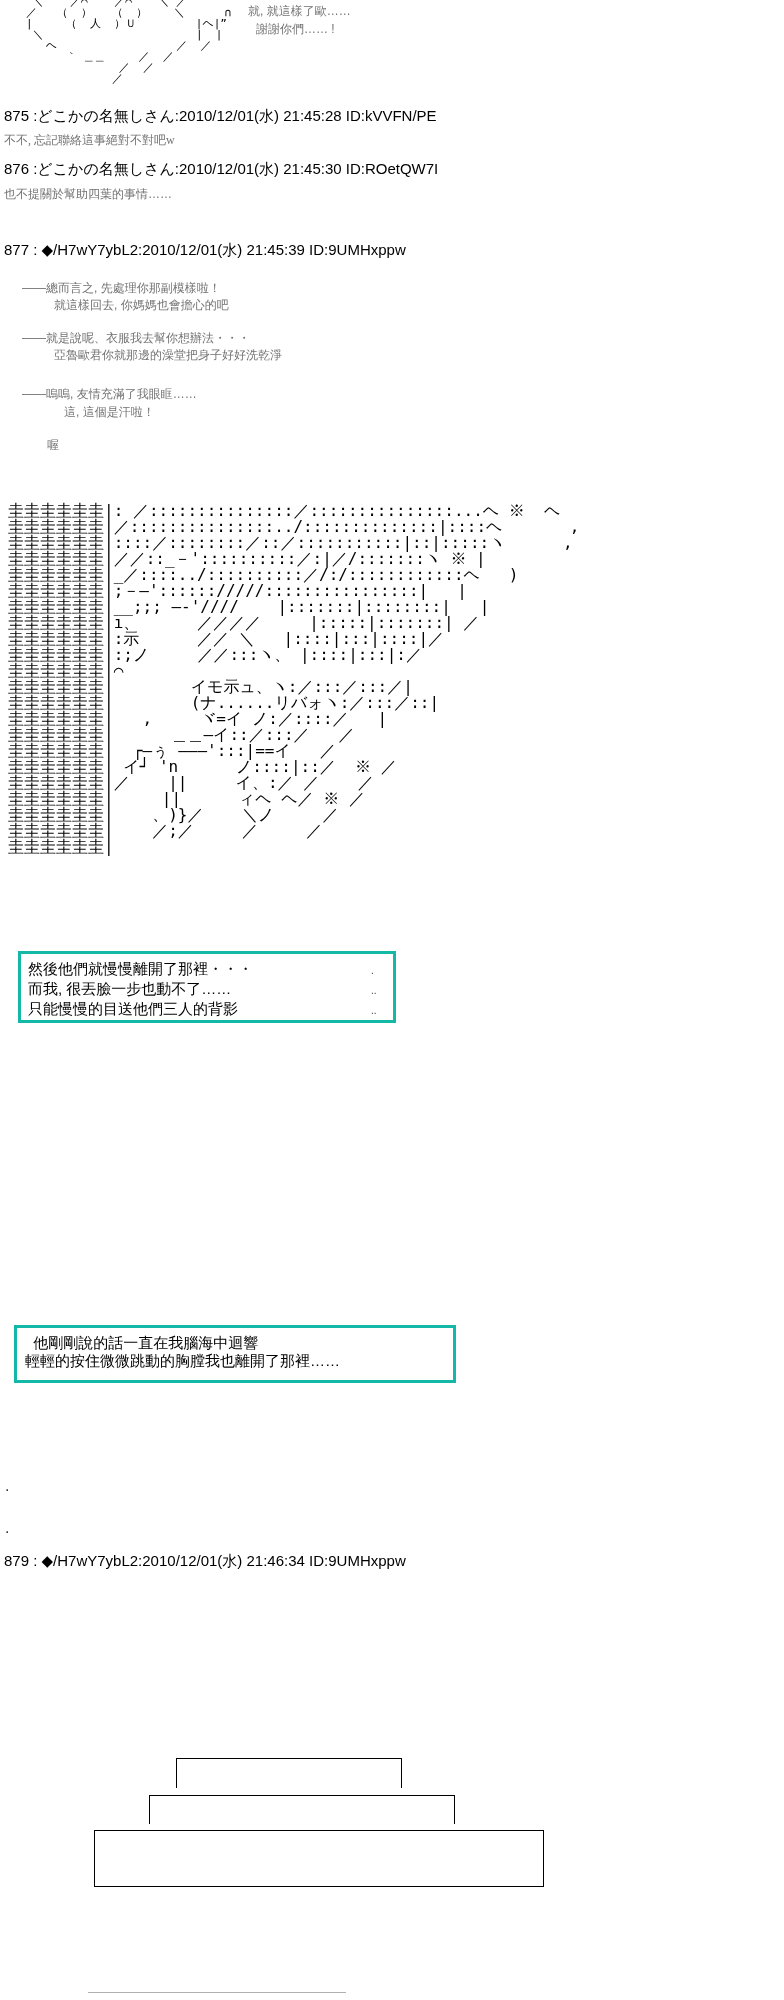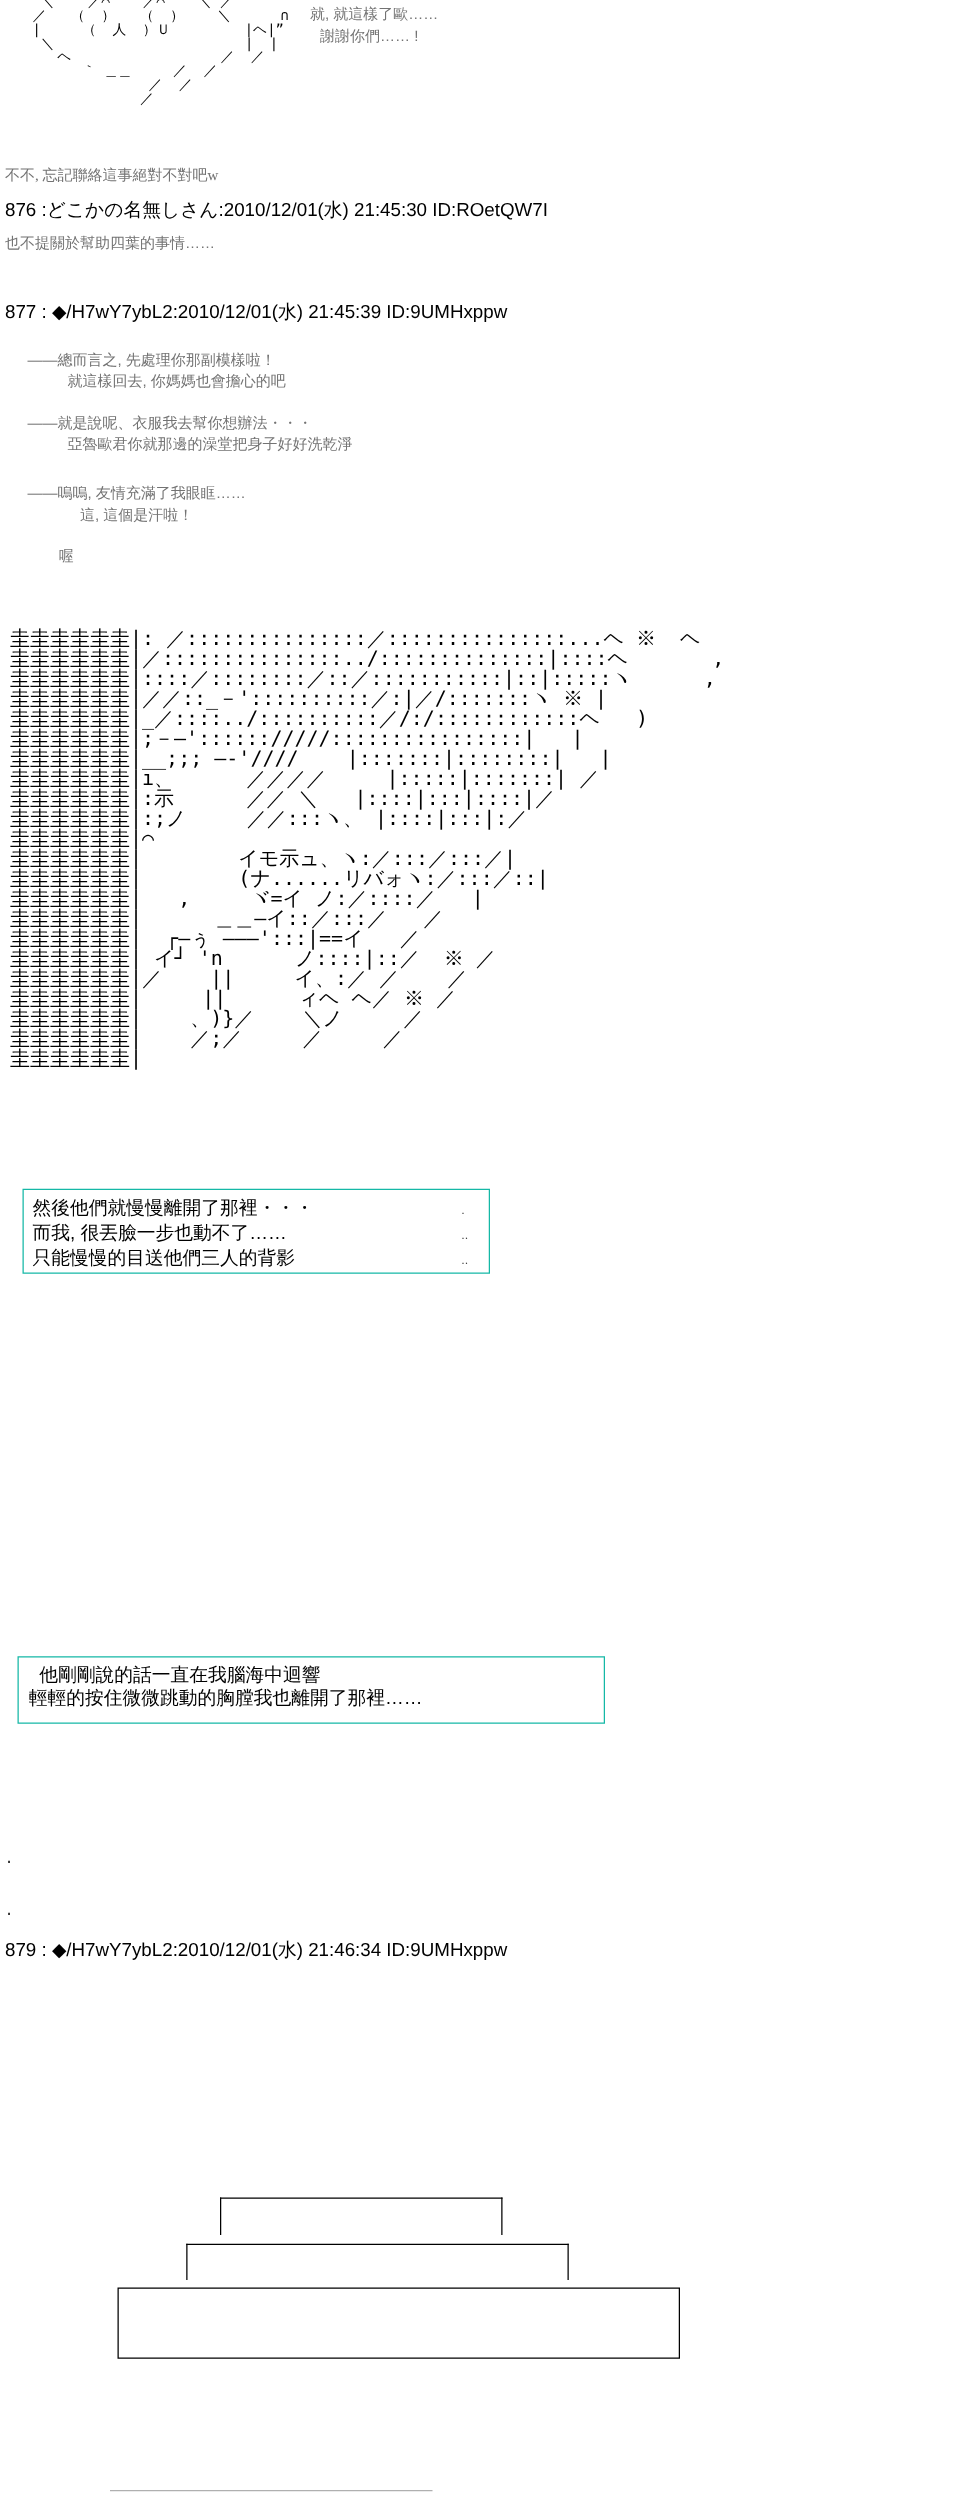--- a/index.html
+++ b/index.html
@@ -31,25 +31,25 @@
     position:absolute;
     margin:0;
     white-space:pre;
     font-family:"DejaVu Sans Mono",monospace;
     color:#000;
   }
   .aa.face{left:26px;top:-4px;font-size:11px;line-height:11px;}
   .aa.bath{left:8px;top:503px;font-size:16px;line-height:16px;}
   .narr-box{
     position:absolute;
-    border:1px solid #14b8a6;
+    border:3px solid #14b8a6;
     background:#ffffff;
   }
   #narr1{left:18px;top:951px;width:372px;height:66px;}
-  #narr2{left:14px;top:1325px;width:436px;height:52px;padding-left:32px;}
+  #narr2{left:14px;top:1325px;width:436px;height:52px;}
   .narr-text{
     position:absolute;
     margin:0;
     white-space:pre;
     font-family:"Liberation Sans",sans-serif;
     font-size:15px;
     color:#000;
   }
   #narr1-text{left:7px;top:5px;line-height:20px;}
   #narr1-marks{left:350px;top:7px;line-height:20px;font-size:10px;color:#444;}
@@ -79,20 +79,21 @@
 ／   （  ）   （  ）    ＼      ∩
 |     （  人  ）Ｕ         |ヘ|”
  ＼                       |  |
    ヘ                  ／  ／
       ｀ ＿＿     ／  ／
               ／  ／
              ／</pre>
   <div class="t" style="left:248px;top:3px;">就, 就這樣了歐……</div>
   <div class="t" style="left:256px;top:21px;">謝謝你們…… !</div>
 
+  <div class="hdr" style="left:4px;top:108px;">875 :どこかの名無しさん:2010/12/01(水) 21:45:28 ID:kVVFN/PE</div>
   <div class="t" style="left:4px;top:132px;font-family:Liberation Serif, serif;">不不, 忘記聯絡這事絕對不對吧w</div>
 
   <div class="hdr" style="left:4px;top:161px;">876 :どこかの名無しさん:2010/12/01(水) 21:45:30 ID:ROetQW7I</div>
   <div class="t" style="left:4px;top:186px;">也不提關於幫助四葉的事情……</div>
 
   <div class="hdr" style="left:4px;top:242px;">877 : ◆/H7wY7ybL2:2010/12/01(水) 21:45:39 ID:9UMHxppw</div>
   <div class="t" style="left:22px;top:280px;">——總而言之, 先處理你那副模樣啦！</div>
   <div class="t" style="left:54px;top:297px;">就這樣回去, 你媽媽也會擔心的吧</div>
   <div class="t" style="left:22px;top:330px;">——就是說呢、衣服我去幫你想辦法・・・</div>
   <div class="t" style="left:54px;top:347px;">亞魯歐君你就那邊的澡堂把身子好好洗乾淨</div>

